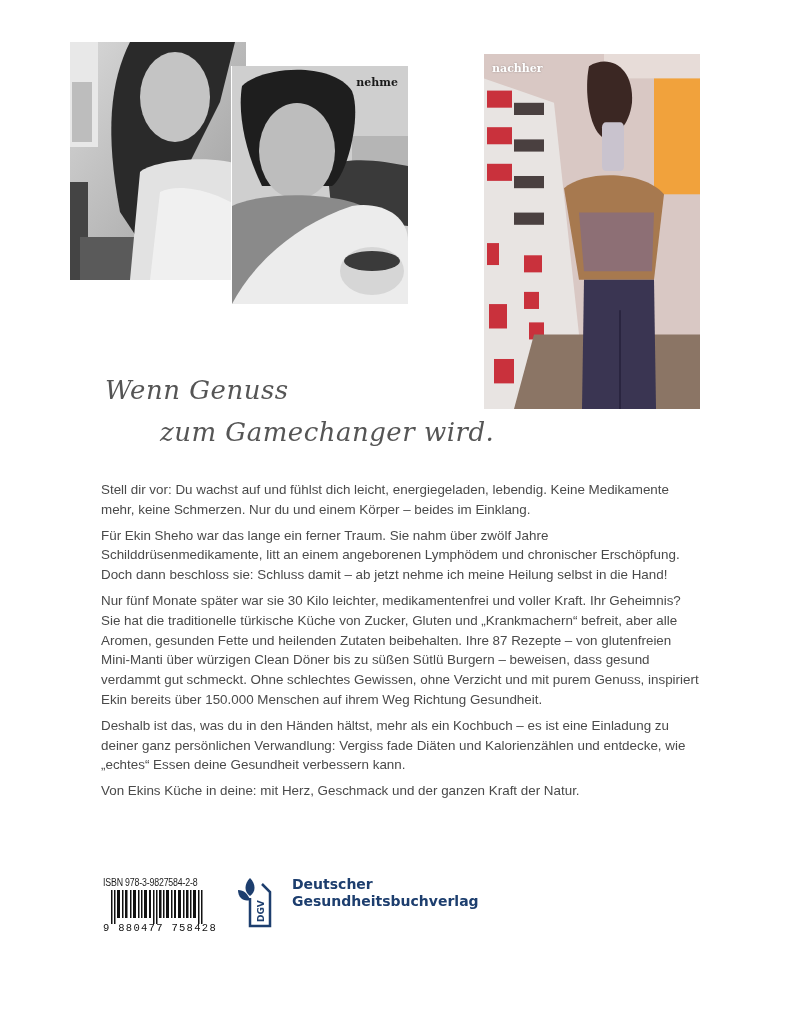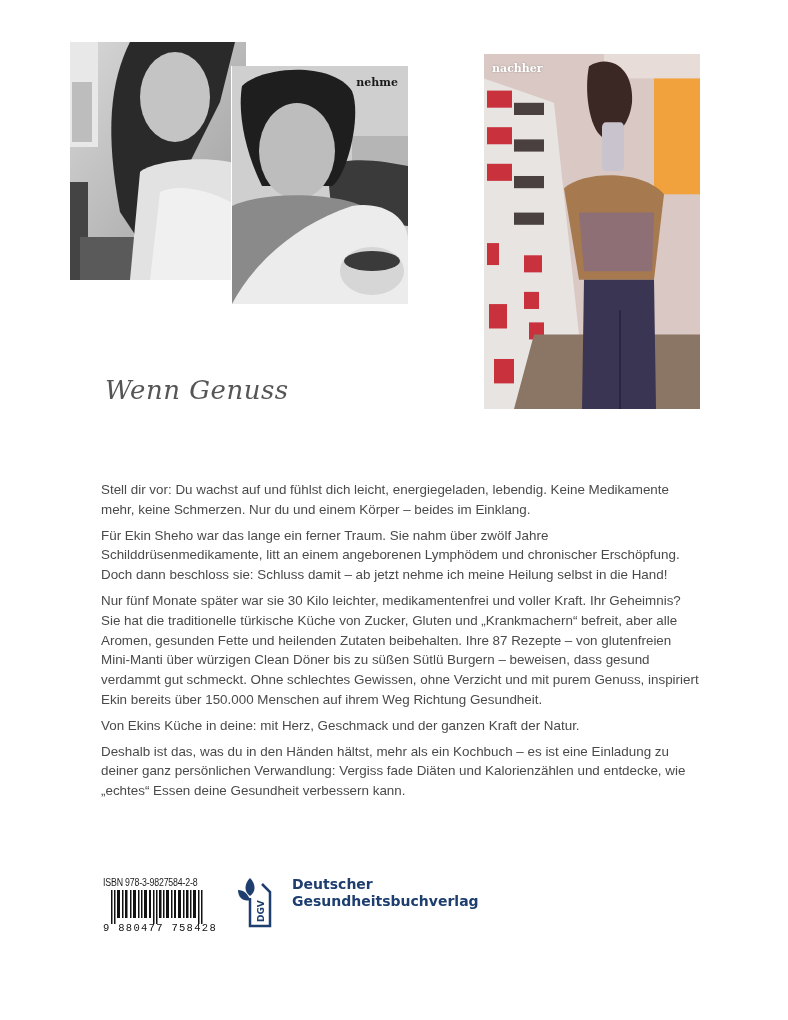--- a/index.html
+++ b/index.html
@@ -97,28 +97,29 @@
     <path d="M80 110 C 100 95, 160 95, 180 115 L 170 185 L 95 185 Z" fill="#a7794f"></path>
     <path d="M95 130 L 170 130 L 168 178 L 100 178 Z" fill="#8d6f75"></path>
     <path d="M100 185 L 170 185 L 172 291 L 98 291 Z" fill="#3a3552"></path>
     <line x1="136" y1="210" x2="136" y2="291" stroke="#2a2540" stroke-width="2"></line>
   </svg>
   <span class="photo-label label-nachher">nachher</span>
 </div>
 
 <h1 class="headline">
   <span class="line1">Wenn Genuss</span>
+  <span class="line2">zum Gamechanger wird.</span>
 </h1>
 
 <div class="body-text">
   <p>Stell dir vor: Du wachst auf und fühlst dich leicht, energiegeladen, lebendig. Keine Medikamente mehr, keine Schmerzen. Nur du und einem Körper – beides im Einklang.</p>
   <p>Für Ekin Sheho war das lange ein ferner Traum. Sie nahm über zwölf Jahre Schilddrüsenmedikamente, litt an einem angeborenen Lymphödem und chronischer Erschöpfung. Doch dann beschloss sie: Schluss damit – ab jetzt nehme ich meine Heilung selbst in die Hand!</p>
   <p>Nur fünf Monate später war sie 30 Kilo leichter, medikamentenfrei und voller Kraft. Ihr Geheimnis? Sie hat die traditionelle türkische Küche von Zucker, Gluten und „Krankmachern“ befreit, aber alle Aromen, gesunden Fette und heilenden Zutaten beibehalten. Ihre 87 Rezepte – von glutenfreien Mini-Manti über würzigen Clean Döner bis zu süßen Sütlü Burgern – beweisen, dass gesund verdammt gut schmeckt. Ohne schlechtes Gewissen, ohne Verzicht und mit purem Genuss, inspiriert Ekin bereits über 150.000 Menschen auf ihrem Weg Richtung Gesundheit.</p>
+  <p>Deshalb ist das, was du in den Händen hältst, mehr als ein Kochbuch – es ist eine Einladung zu deiner ganz persönlichen Verwandlung: Vergiss fade Diäten und Kalorienzählen und entdecke, wie „echtes“ Essen deine Gesundheit verbessern kann.</p>
   <p>Von Ekins Küche in deine: mit Herz, Geschmack und der ganzen Kraft der Natur.</p>
-  <p>Deshalb ist das, was du in den Händen hältst, mehr als ein Kochbuch – es ist eine Einladung zu deiner ganz persönlichen Verwandlung: Vergiss fade Diäten und Kalorienzählen und entdecke, wie „echtes“ Essen deine Gesundheit verbessern kann.</p>
 </div>
 
 <div class="isbn-block">
   <div class="isbn-text">ISBN 978-3-9827584-2-8</div>
   <svg class="barcode" width="108" height="34" viewBox="0 0 108 34">
     <g fill="#111">
       <rect x="8" y="0" width="1.5" height="34"></rect>
         <rect x="11" y="0" width="1.5" height="34"></rect>
       <rect x="14" y="0" width="3" height="28"></rect>
         <rect x="19" y="0" width="1.5" height="28"></rect>

